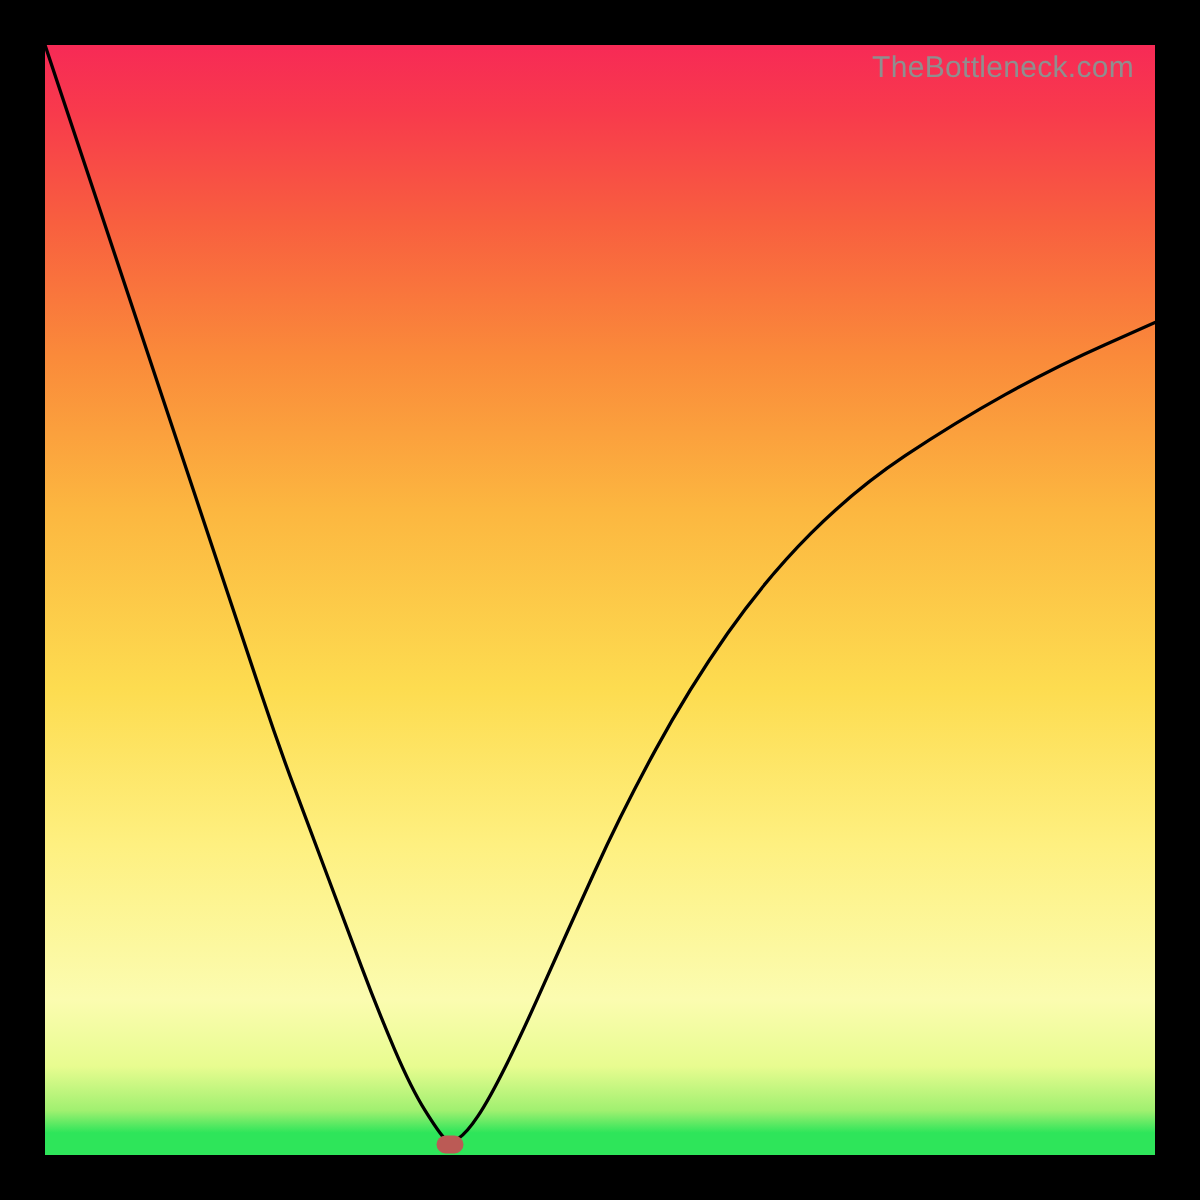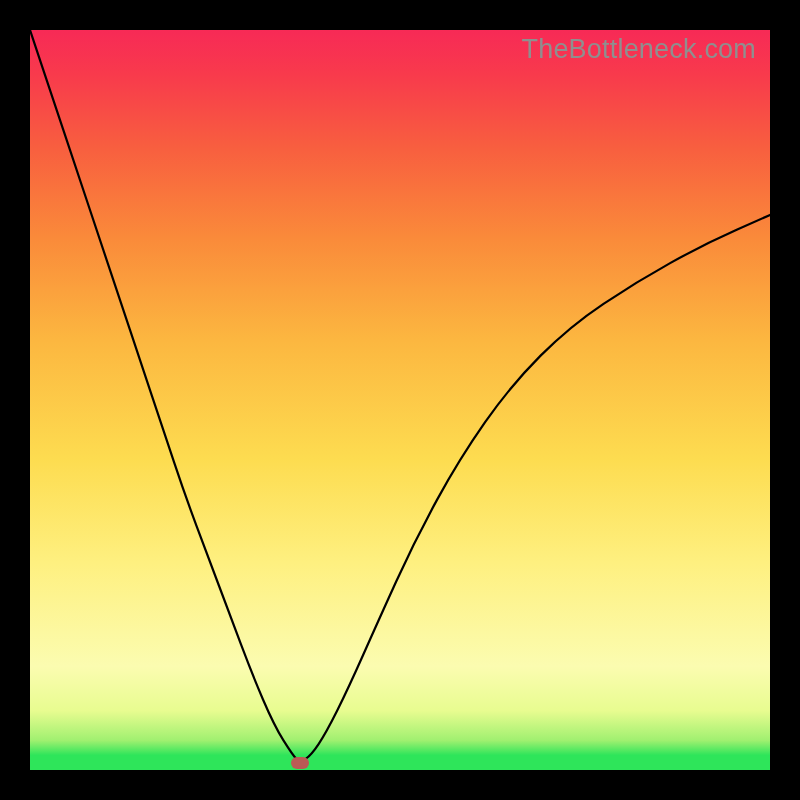--- a/index.html
+++ b/index.html
@@ -28,21 +28,21 @@
       #fa8a3a 72%,
       #f85f3f 84%,
       #f83a4c 94%,
       #f72a56 100%);
   }
   .watermark {
     position: absolute;
     top: 4px;
     right: 14px;
     font-family: Arial, Helvetica, sans-serif;
-    font-size: 27px;
+    font-size: 20px;
     color: #8f8f8f;
     font-weight: 500;
     letter-spacing: 0.2px;
   }
   .curve-svg {
     position: absolute;
     left: 0;
     top: 0;
     width: 740px;
     height: 740px;

